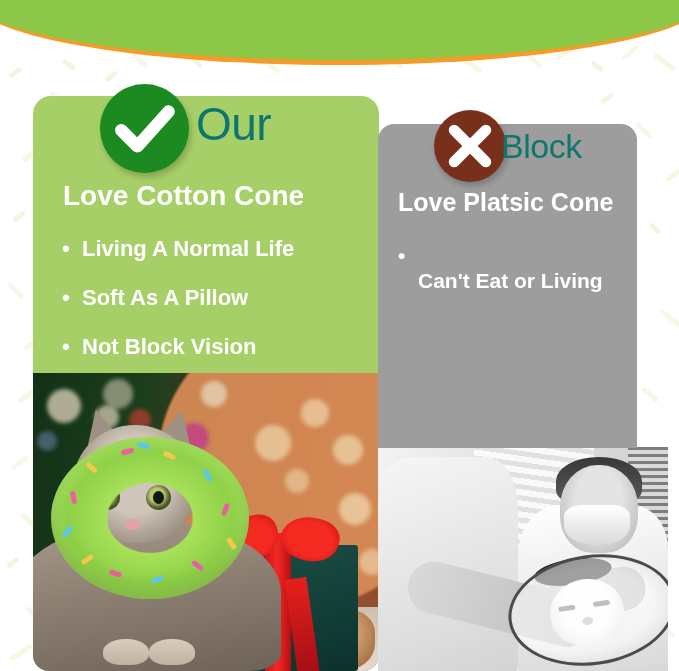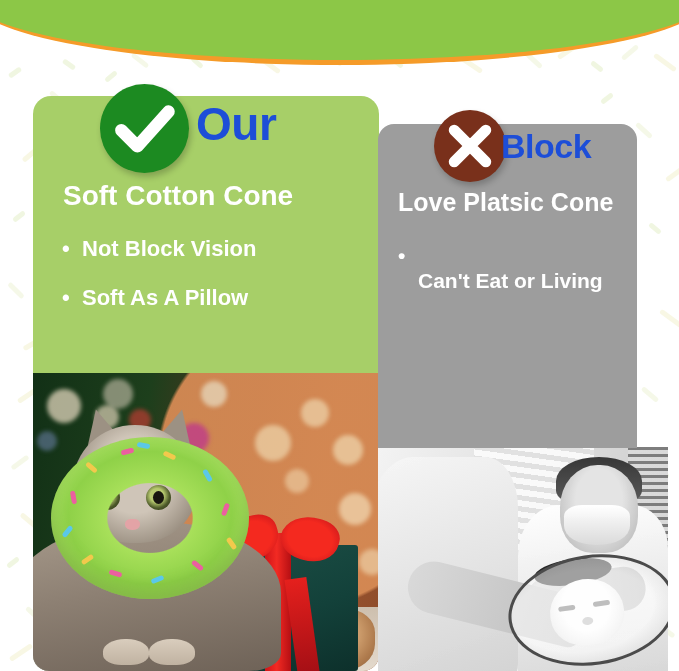--- a/index.html
+++ b/index.html
@@ -79,22 +79,22 @@
     z-index:6;
     box-shadow:2px 4px 6px rgba(0,0,0,.22);
   }
   #check-badge { left:100px; top:84px; width:89px; height:89px; background:#1C8A21; }
   #cross-badge { left:434px; top:110px; width:72px; height:72px; background:#79301B; }
   .badge svg { position:absolute; inset:0; width:100%; height:100%; }
 
   
   .col-title {
     position:absolute;
-    color:#1d4ed8;
-    font-weight:bold;
+    color:#0f766e;
+    font-weight:normal;
     z-index:7;
     white-space:nowrap;
   }
   #our-title   { left:196px; top:97px;  font-size:46px; letter-spacing:-.5px; }
   #other-title { left:501px; top:127px; font-size:34px; letter-spacing:-.5px; }
 
   .col-subtitle {
     position:absolute;
     color:#ffffff;
     font-weight:bold;
@@ -466,28 +466,29 @@
       <path d="M24 52 L42 70 L77 31" fill="none" stroke="#ffffff" stroke-width="14" stroke-linecap="round" stroke-linejoin="round"></path>
     </svg>
   </div>
   <div class="badge" id="cross-badge">
     <svg viewBox="0 0 100 100" aria-hidden="true">
       <path d="M28 28 L72 72 M72 28 L28 72" fill="none" stroke="#ffffff" stroke-width="15" stroke-linecap="round"></path>
     </svg>
   </div>
 
   <div class="col-title" id="our-title">Our</div>
-  <div class="col-subtitle" id="our-subtitle">Soft Cotton Cone</div>
+  <div class="col-subtitle" id="our-subtitle">Love Cotton Cone</div>
 
   <div class="col-title" id="other-title">Block</div>
   <div class="col-subtitle" id="other-subtitle">Love Platsic Cone</div>
 
   <ul class="bullets" id="our-bullets">
+    <li>Living A Normal Life</li>
+    <li>Soft As A Pillow</li>
     <li>Not Block Vision</li>
-    <li>Soft As A Pillow</li>
   </ul>
 
   <ul class="bullets" id="other-bullets">
     <li>
       <span>Can't Eat or Living</span>
     </li>
   </ul>
 
 </div>
 

